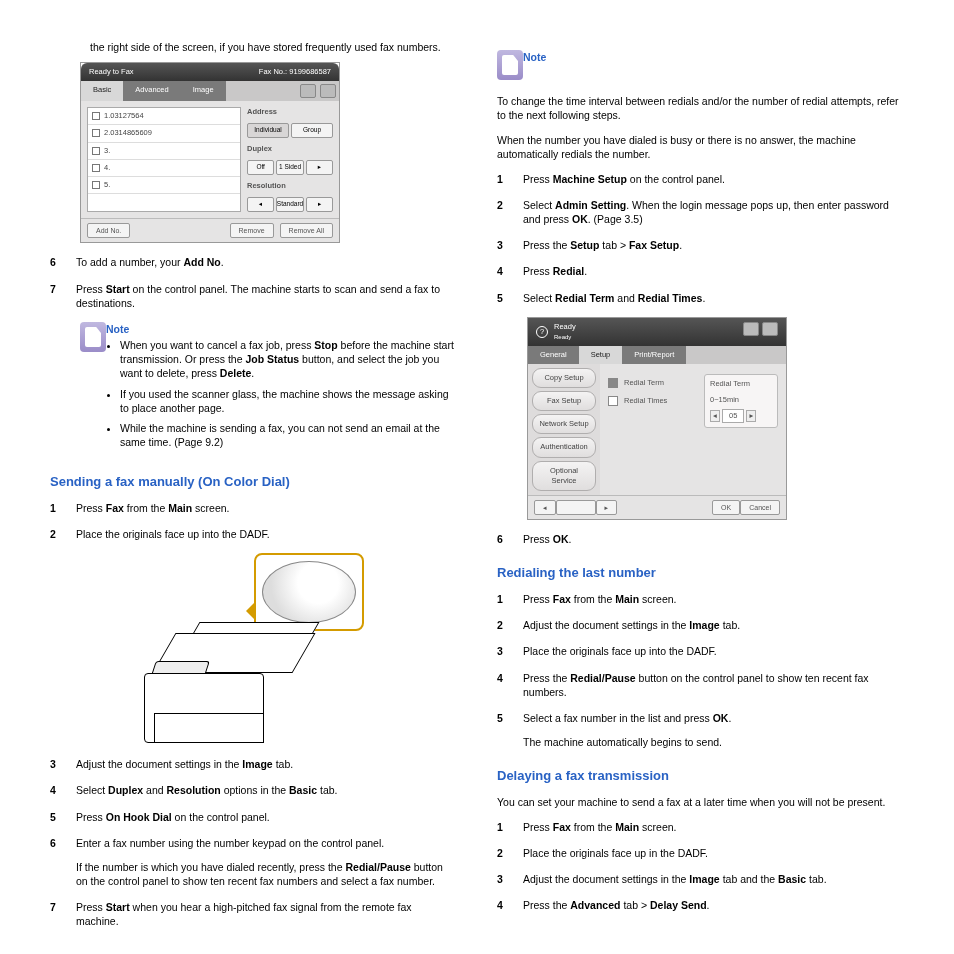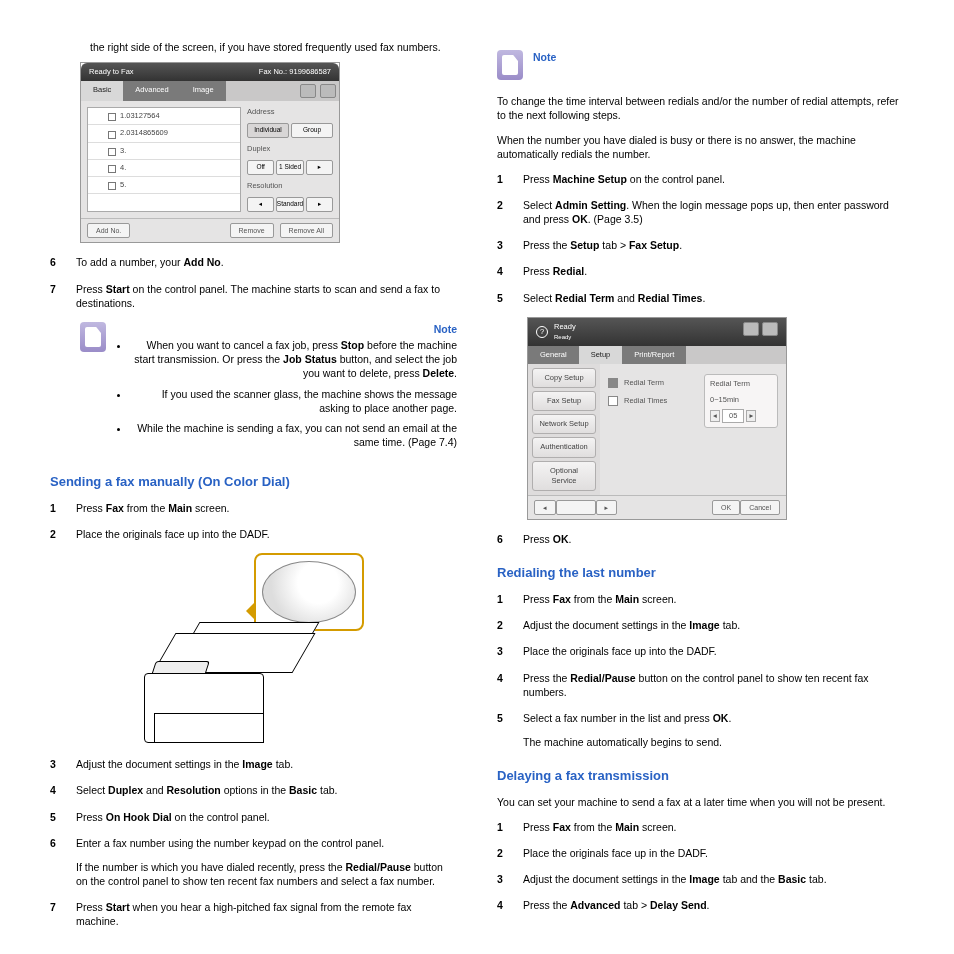--- a/index.html
+++ b/index.html
@@ -22,21 +22,21 @@
   .li { display: flex; gap: 14px; margin: 0 0 12px 0; }
   .li .num { font-weight: bold; width: 12px; flex: none; }
   .li .txt { flex: 1; }
   .li .sub { margin-top: 10px; }
   h2.sec {
     color: #2962c4;
     font-weight: bold;
     font-size: 13px;
     margin: 18px 0 10px 0;
   }
-  .note-box { display: flex; gap: 10px; margin: 10px 0 14px 30px; text-align: right; }
+  .note-box { display: flex; margin: 10px 0 14px 30px; }
   .note-icon {
     width: 26px; height: 30px; flex: none;
     background: linear-gradient(#c0b8e0, #9a8cc8);
     border-radius: 4px;
     position: relative;
   }
   .note-icon::after {
     content: "";
     position: absolute; inset: 5px;
     background: #fff; border-radius: 2px;
@@ -65,40 +65,40 @@
   }
   .ui-tab {
     padding: 4px 12px; color: #fff; background: #7a7a7a;
   }
   .ui-tab.active { background: #d8d8d8; color: #222; }
   .ui-tab.end { margin-left: auto; display:flex; gap:4px; padding:3px; background:transparent;}
   .mini-btn { width:16px; height:14px; background:#bbb; border:1px solid #888; border-radius:2px; }
   .ui-body { display:flex; padding: 6px; gap:6px; background:#e5e4e4; }
   .ui-list { flex:1; background:#fff; border:1px solid #aaa; }
   .ui-side { width:86px; display:flex; flex-direction:column; gap:6px; }
-  .ui-row { border-bottom:1px solid #ddd; padding:3px 20px; color:#444; display:flex; gap:4px; align-items:flex-end; }
+  .ui-row { border-bottom:1px solid #ddd; padding:3px 4px; color:#444; display:flex; gap:4px; align-items:center; }
   .ui-row .ic { width:8px; height:8px; border:1px solid #777; }
-  .side-label { color:#555; font-weight:normal; }
+  .side-label { color:#555; font-weight:bold; }
   .side-pill { display:flex; gap:2px; }
   .side-pill span { flex:1; text-align:center; border:1px solid #999; background:#f4f4f4; padding:2px 0; border-radius:2px; font-size:6.5px; }
   .side-pill span.sel { background:#d8d6d6; }
   .ui-foot { display:flex; justify-content:flex-start; gap:6px; padding:4px 6px; background:#e5e4e4; border-top:1px solid #bbb; }
   .ui-foot .sp { flex:1; }
   .fbtn { border:1px solid #999; background:#f4f4f4; padding:2px 8px; border-radius:2px; color:#555; font-size:7px; }
 
   .ui-frame2 {
     margin: 4px 0 12px 30px;
     border: 1px solid #999;
     background: #e9e8e8;
     width: 260px;
     font-size: 7.5px;
   }
   .ui2-body { display:flex; background:#e5e4e4; }
   .ui2-side { width:72px; background:#dedcdc; padding:4px; display:flex; flex-direction:column; gap:3px; }
-  .ui2-sbtn { background:linear-gradient(#f4f3f3,#e0dede); border:1px solid #b0aeae; border-radius:3px; padding:4px; text-align:center; color:#444; }
+  .ui2-sbtn { background:linear-gradient(#f4f3f3,#e0dede); border:1px solid #b0aeae; border-radius:9px; padding:4px; text-align:center; color:#444; }
   .ui2-main { flex:1; padding:6px 8px; position:relative; }
   .ui2-item { display:flex; align-items:center; gap:6px; margin:8px 0; color:#555; }
   .ui2-ck { width:10px; height:10px; border:1px solid #888; background:#fff; }
   .ui2-right {
     position:absolute; right:8px; top:10px; width:74px;
     border:1px solid #bbb; background:#f7f5f5; border-radius:3px;
     padding:4px 5px; color:#555;
   }
   .ui2-stepper { display:flex; align-items:center; gap:2px; margin-top:4px; }
   .ui2-stepper .v { border:1px solid #aaa; background:#fff; padding:1px 6px; }
@@ -233,21 +233,21 @@
         </div>
     </div>
 
     <div class="note-box">
       <div class="note-icon"></div>
       <div class="note-body">
         <div class="note-title">Note</div>
         <ul>
           <li><span>When you want to cancel a fax job, press </span><b>Stop</b><span> before the machine start transmission. Or press the </span><b>Job Status</b><span> button, and select the job you want to delete, press </span><b>Delete</b><span>.</span></li>
           <li>If you used the scanner glass, the machine shows the message asking to place another page.</li>
-          <li>While the machine is sending a fax, you can not send an email at the same time. (Page 7.4)</li>
+          <li>While the machine is sending a fax, you can not send an email at the same time. (Page 9.2)</li>
         </ul>
       </div>
     </div>
 
     <h2 class="sec">Sending a fax manually (On Color Dial)</h2>
 
     <div class="ol">
       <div class="li">
           <span class="num">1</span>
           <span class="txt"><span>Press </span><b>Fax</b><span> from the </span><b>Main</b><span> screen.</span></span>

